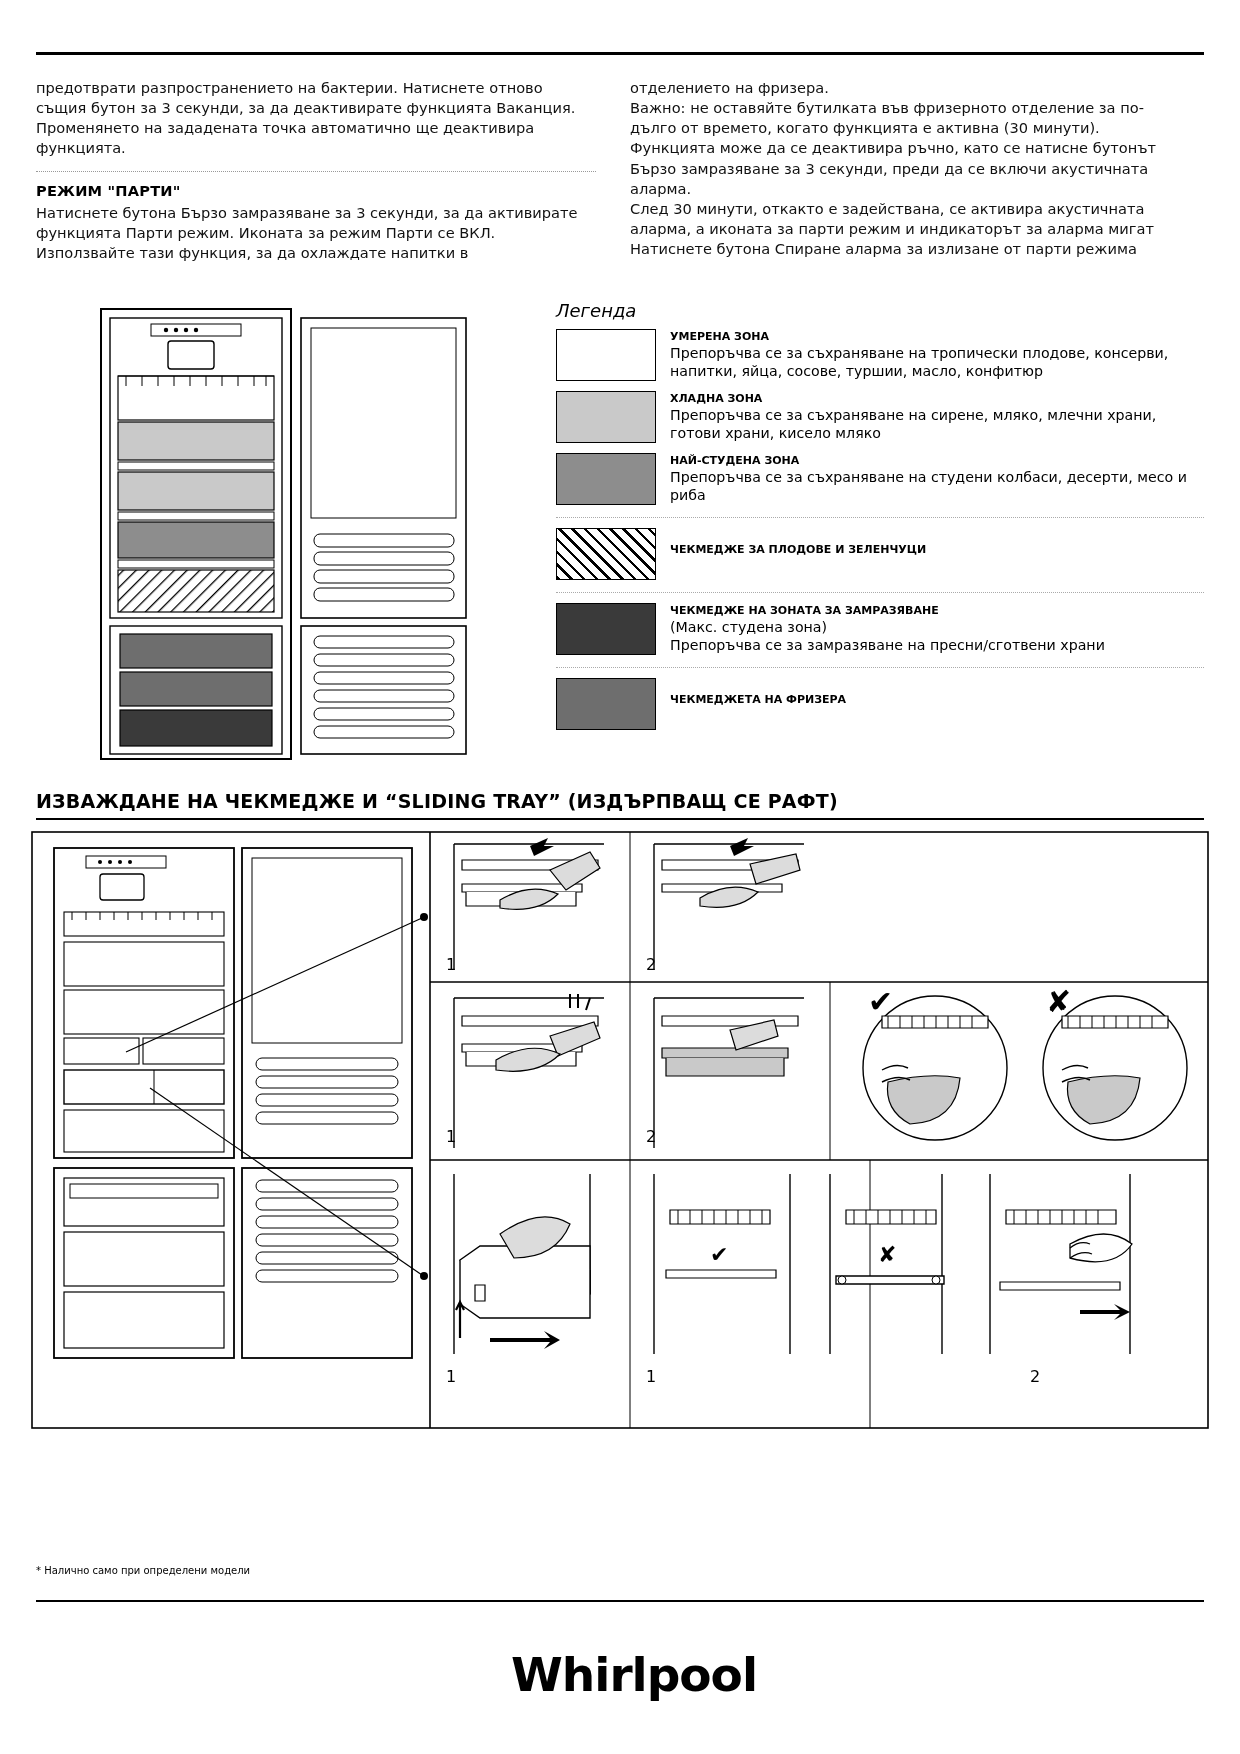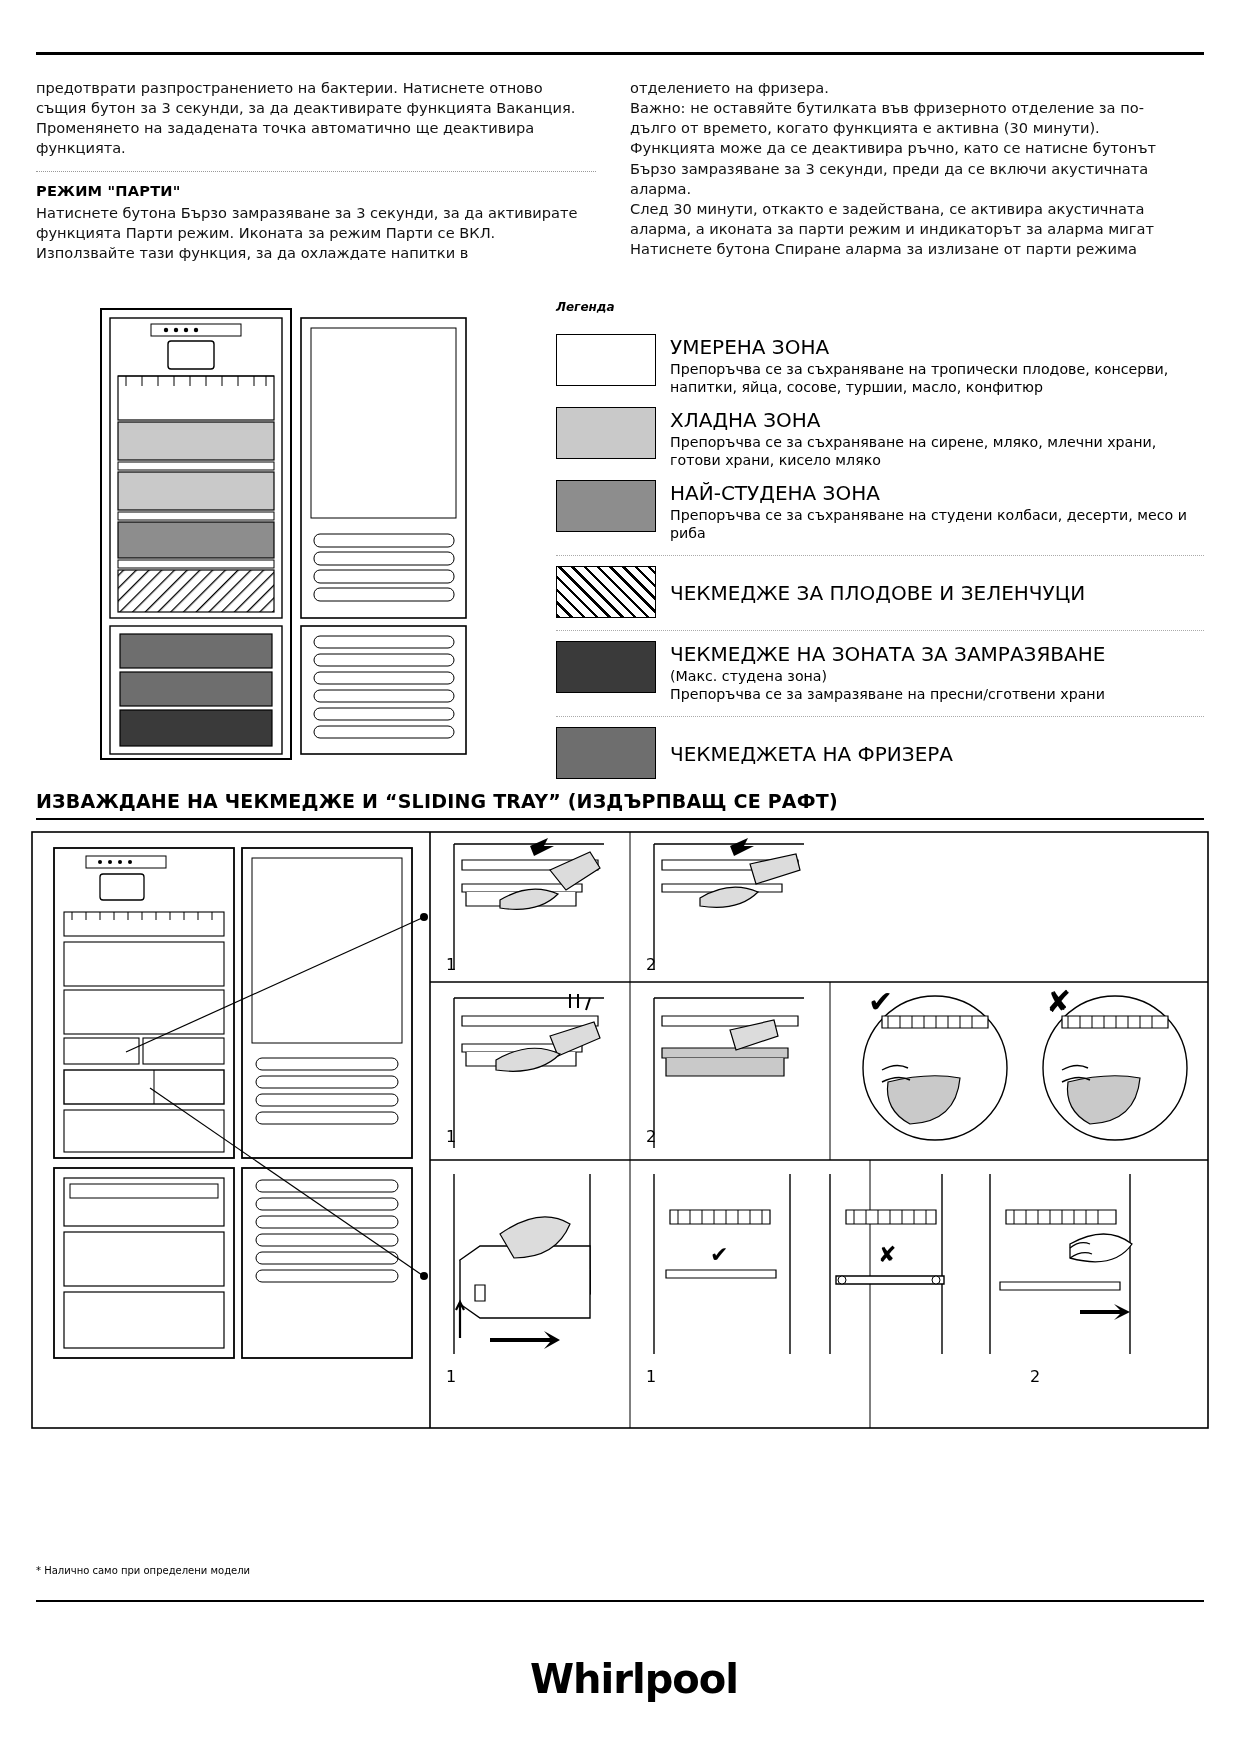--- a/index.html
+++ b/index.html
@@ -61,40 +61,40 @@
   .sec1 { position: absolute; top: 262px; left: 36px; right: 36px; }
   .sec2 { position: absolute; top: 790px; left: 36px; right: 36px; }
 
   
   .legend-wrap {
     position: absolute;
     top: 300px; left: 556px; width: 648px;
   }
   .legend-title {
     font-style: italic;
-    font-weight: bold;
-    font-size: 12px;
-    margin-bottom: 16px;
+    font-weight: normal;
+    font-size: 18px;
+    margin-bottom: 4px;
   }
   .legend-row {
     display: flex;
     align-items: flex-start;
     gap: 14px;
     padding: 4px 0 6px 0;
   }
   .legend-row.sep { border-top: 1px dotted #aaa; margin-top: 6px; padding-top: 10px;}
   .swatch {
     width: 100px; height: 52px;
     border: 1.5px solid #000;
     flex: 0 0 auto;
   }
   .legend-text { padding-top: 1px; }
   .legend-name {
-    font-weight: normal;
-    font-size: 20px;
+    font-weight: bold;
+    font-size: 11px;
     line-height: 1.25;
   }
   .legend-desc {
     font-size: 14.2px;
     line-height: 1.3;
   }
   .hatch {
     background-image: repeating-linear-gradient(
       45deg, #000 0px, #000 2.5px, #ffffff 2.5px, #ffffff 9px);
   }
@@ -113,21 +113,21 @@
     left: 36px; right: 36px; bottom: 152px;
     border-top: 2px solid #000;
   }
   .logo {
     position: absolute;
     left: 0; right: 0; bottom: 52px;
     text-align: center;
   }
   .logo-text {
     font-family: "DejaVu Sans", sans-serif;
-    font-size: 40px;
+    font-size: 47px;
     font-weight: bold;
     letter-spacing: -1px;
     margin-left: 28px;
   }
   svg { display: block; }
 </style>
 </head>
 <body>
 
 <div class="page">

